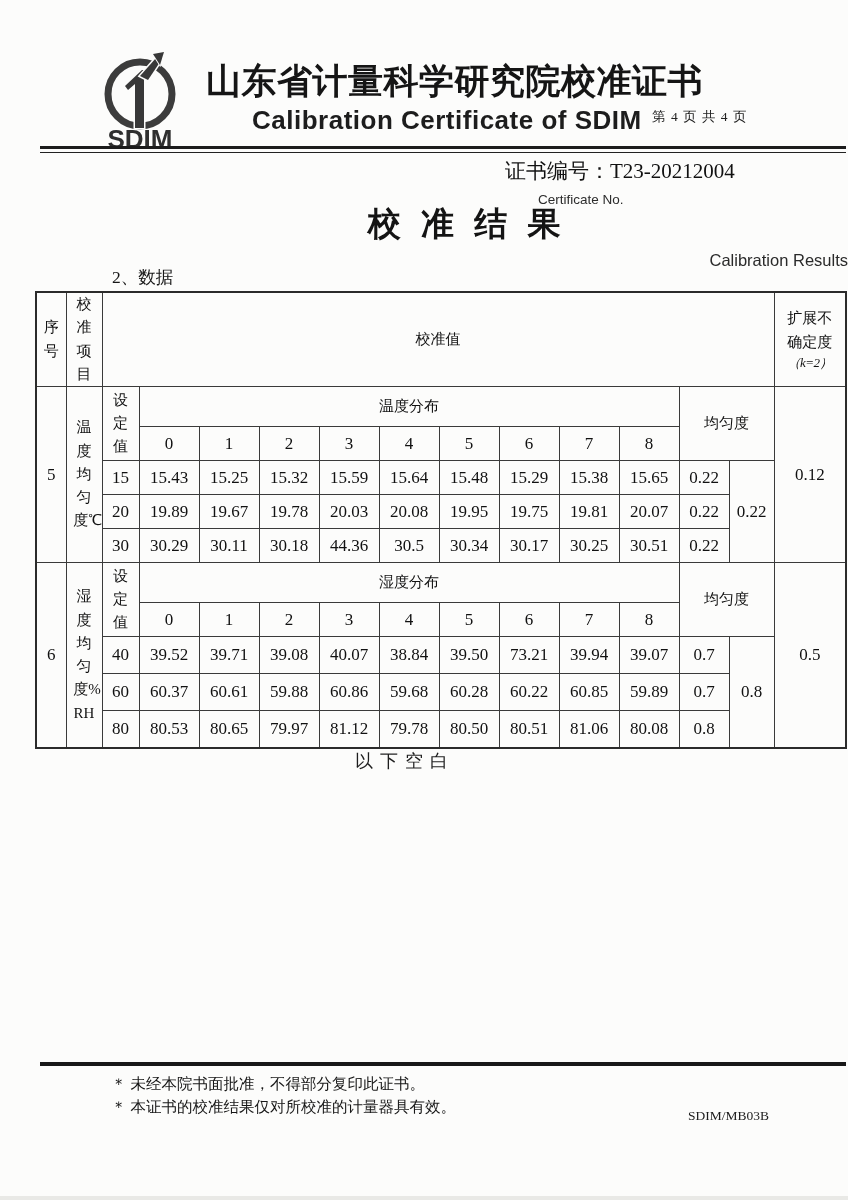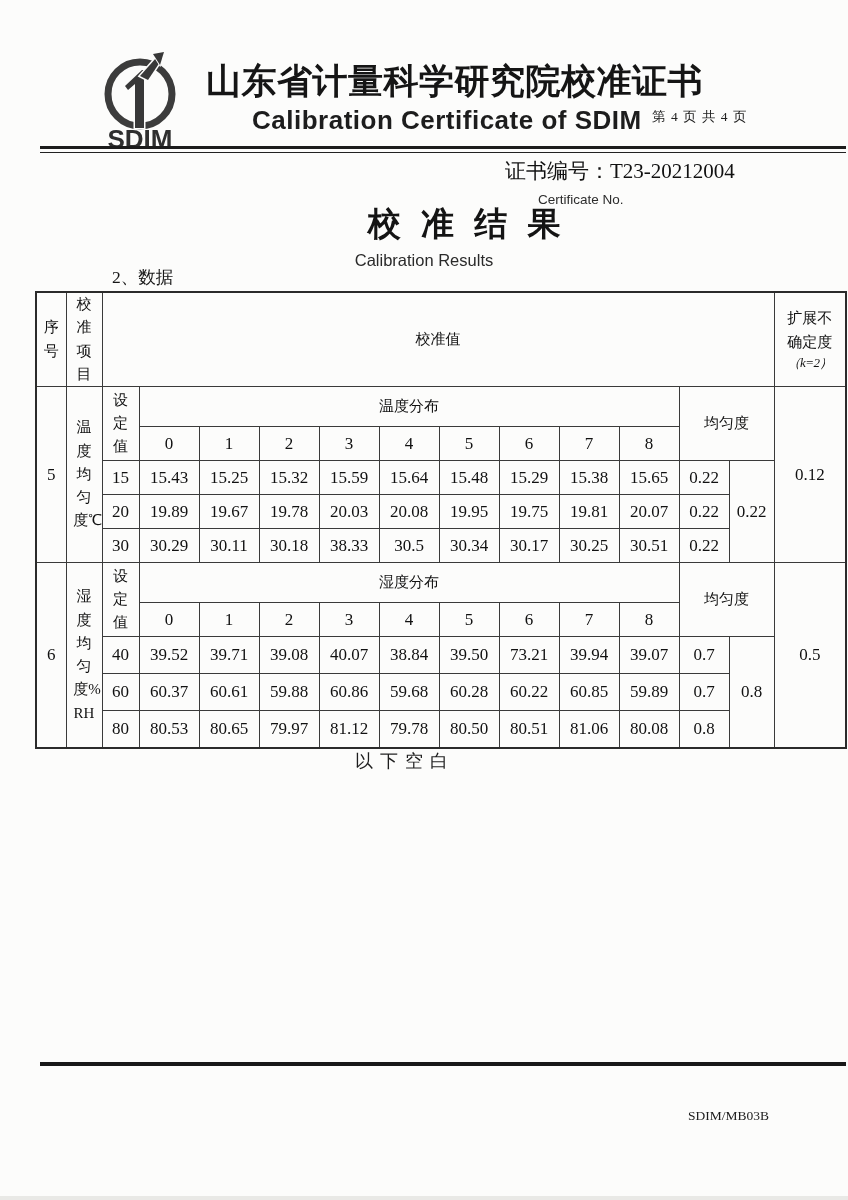--- a/index.html
+++ b/index.html
@@ -31,21 +31,21 @@
   .cert-no{position:absolute; left:505px; top:157px; font-size:21px; color:#111; white-space:nowrap;}
   .cert-sub{
     position:absolute; left:538px; top:192px;
     font-family:"Liberation Sans", sans-serif; font-size:13.5px; color:#2c2c2c;text-align:center;
   }
   .results-zh{
     position:absolute; left:0; top:202px; width:848px; text-align:center;
     font-size:33px; font-weight:700; letter-spacing:6px; color:#141414;padding-left:43px;
   }
   .results-en{
-    position:absolute; left:0; top:251px; width:848px; text-align:center;
+    position:absolute; left:0; top:251px; width:848px; text-align:right;
     font-family:"Liberation Sans", sans-serif; font-size:16.5px; color:#2a2a2a;
   }
   .data-label{position:absolute; left:112px; top:265px; font-size:17.5px; color:#161616;}
 
   
   .cal-table{
     position:absolute; left:35px; top:291px; width:810px;
     border-collapse:collapse; table-layout:fixed;
     border:2px solid #2b2b2b;
   }
@@ -179,21 +179,21 @@
         <td class="num">19.75</td>
         <td class="num">19.81</td>
         <td class="num">20.07</td>
         <td class="num">0.22</td>
       </tr>
       <tr class="d">
         <td class="num">30</td>
         <td class="num">30.29</td>
         <td class="num">30.11</td>
         <td class="num">30.18</td>
-        <td class="num">38.33</td>
+        <td class="num">44.36</td>
         <td class="num">30.5</td>
         <td class="num">30.34</td>
         <td class="num">30.17</td>
         <td class="num">30.25</td>
         <td class="num">30.51</td>
         <td class="num">0.22</td>
       </tr>
     </tbody>
 
     <tbody class="s6">
@@ -255,15 +255,19 @@
         <td class="num">81.06</td>
         <td class="num">80.08</td>
         <td class="num">0.8</td>
       </tr>
     </tbody>
   </table>
 
   <div class="blank-note">以下空白</div>
 
   <div class="footer-rule"></div>
+  <div class="notes">
+    <div>＊ 未经本院书面批准，不得部分复印此证书。</div>
+    <div>＊ 本证书的校准结果仅对所校准的计量器具有效。</div>
+  </div>
   <div class="form-code">SDIM/MB03B</div>
   <div class="scan-shadow"></div>
 </div>
 
 </body></html>

